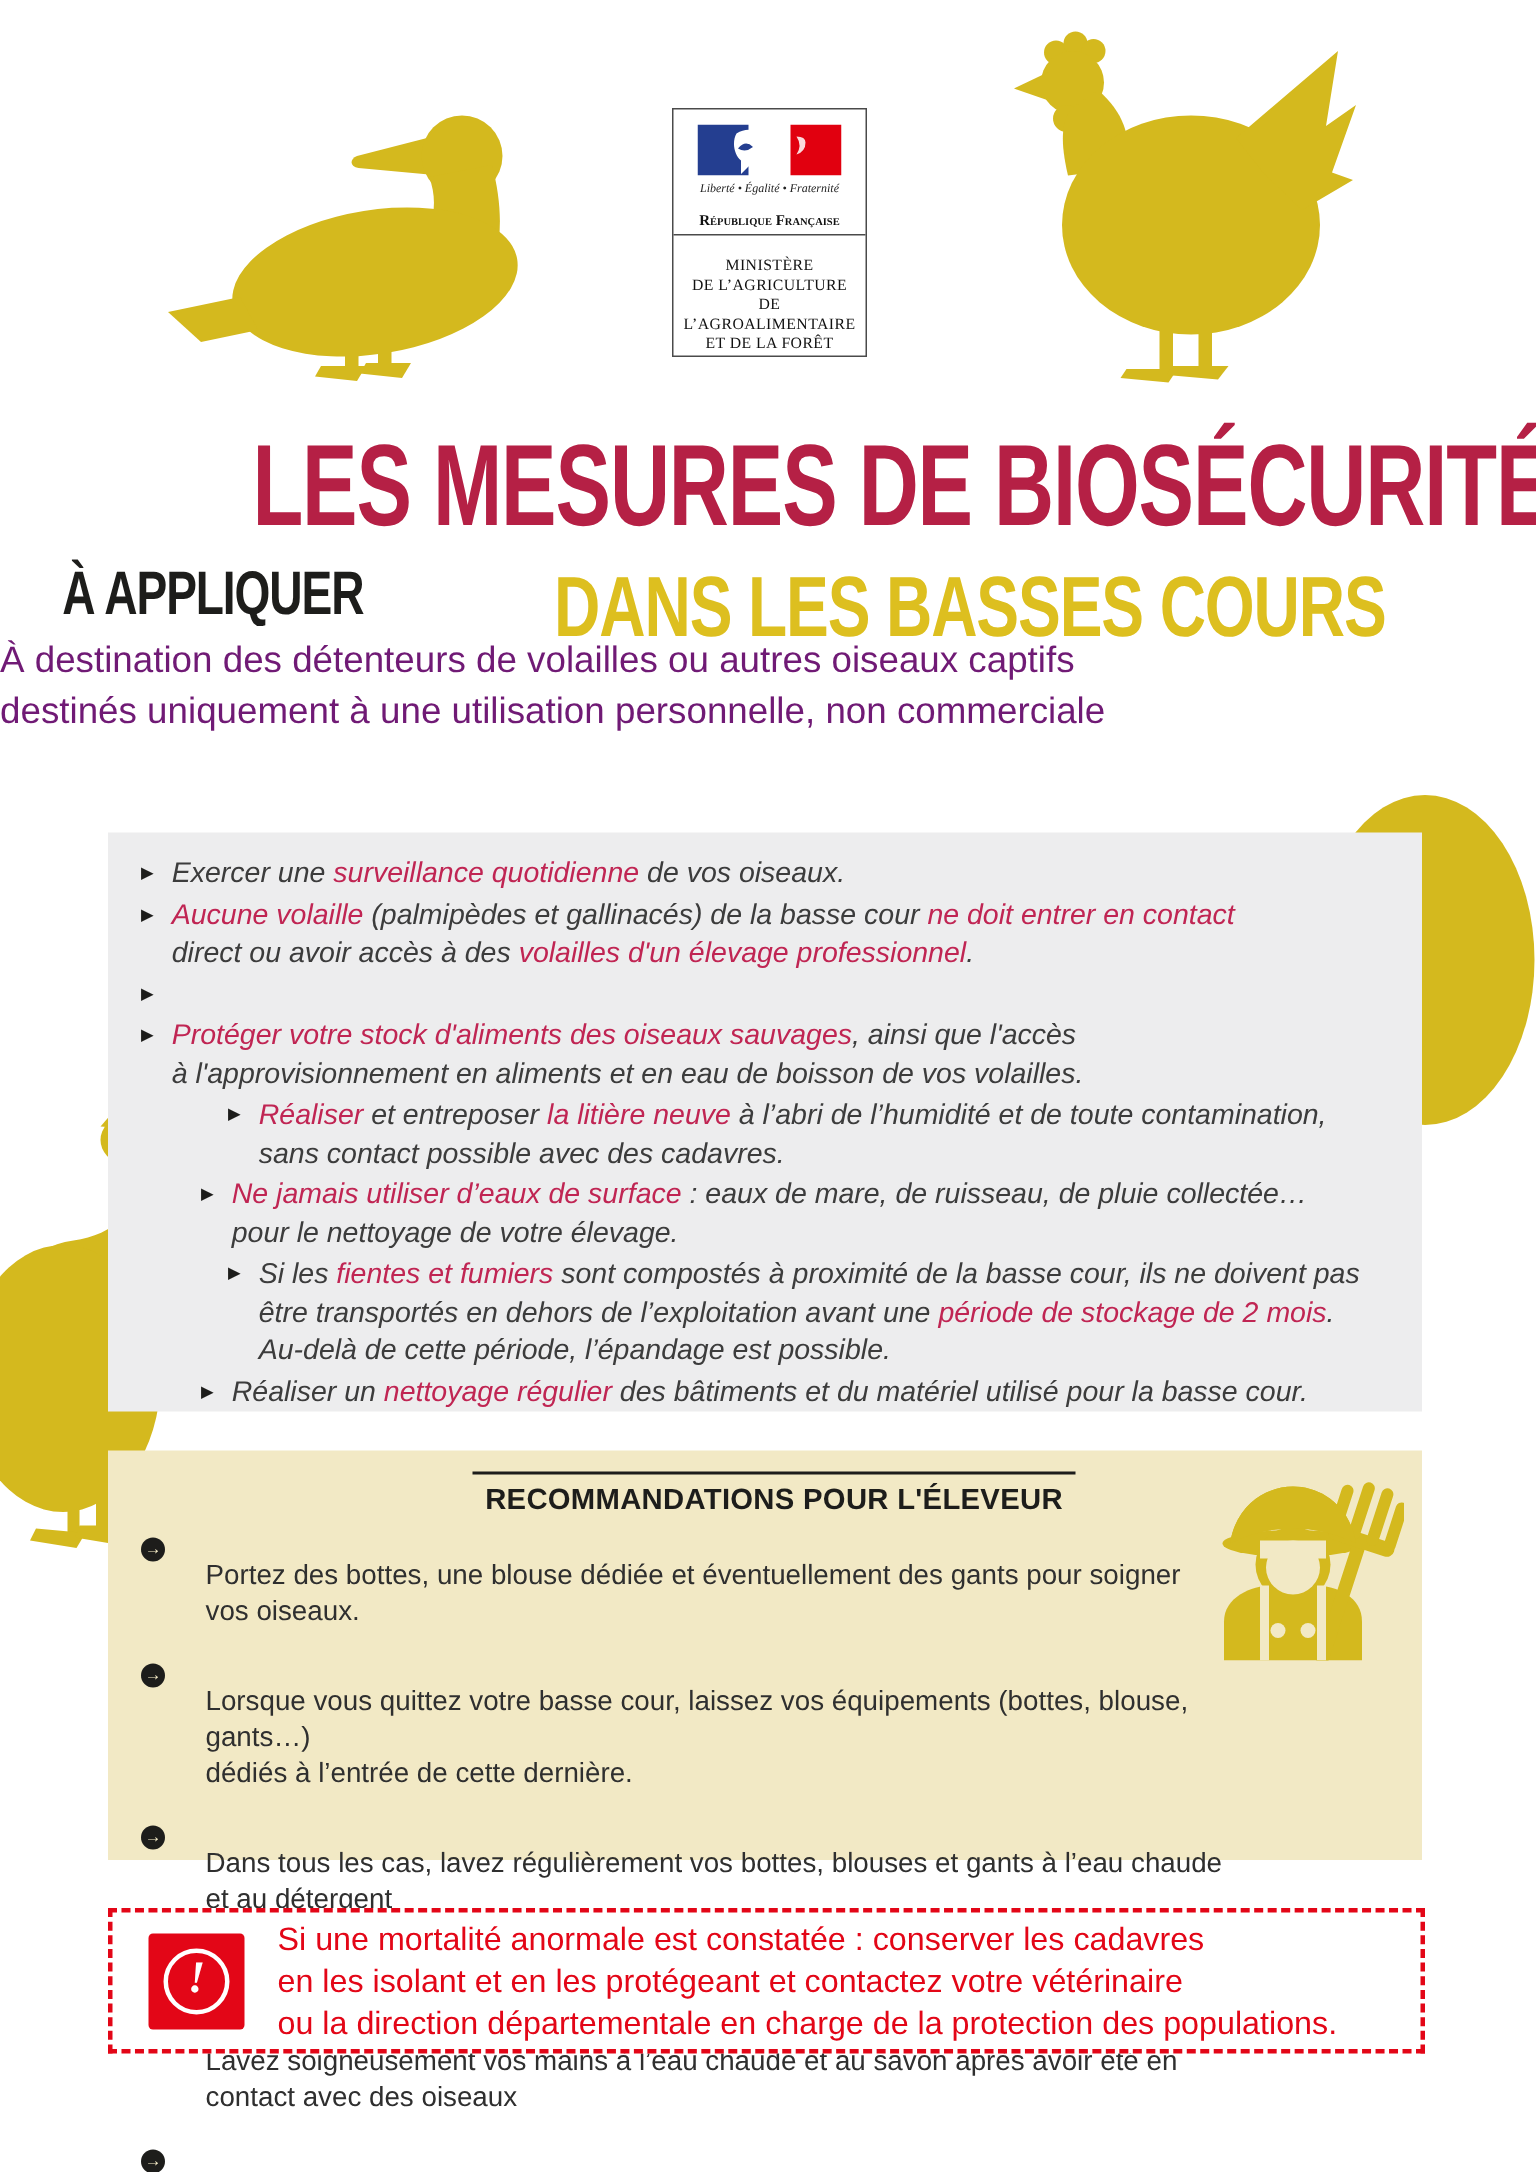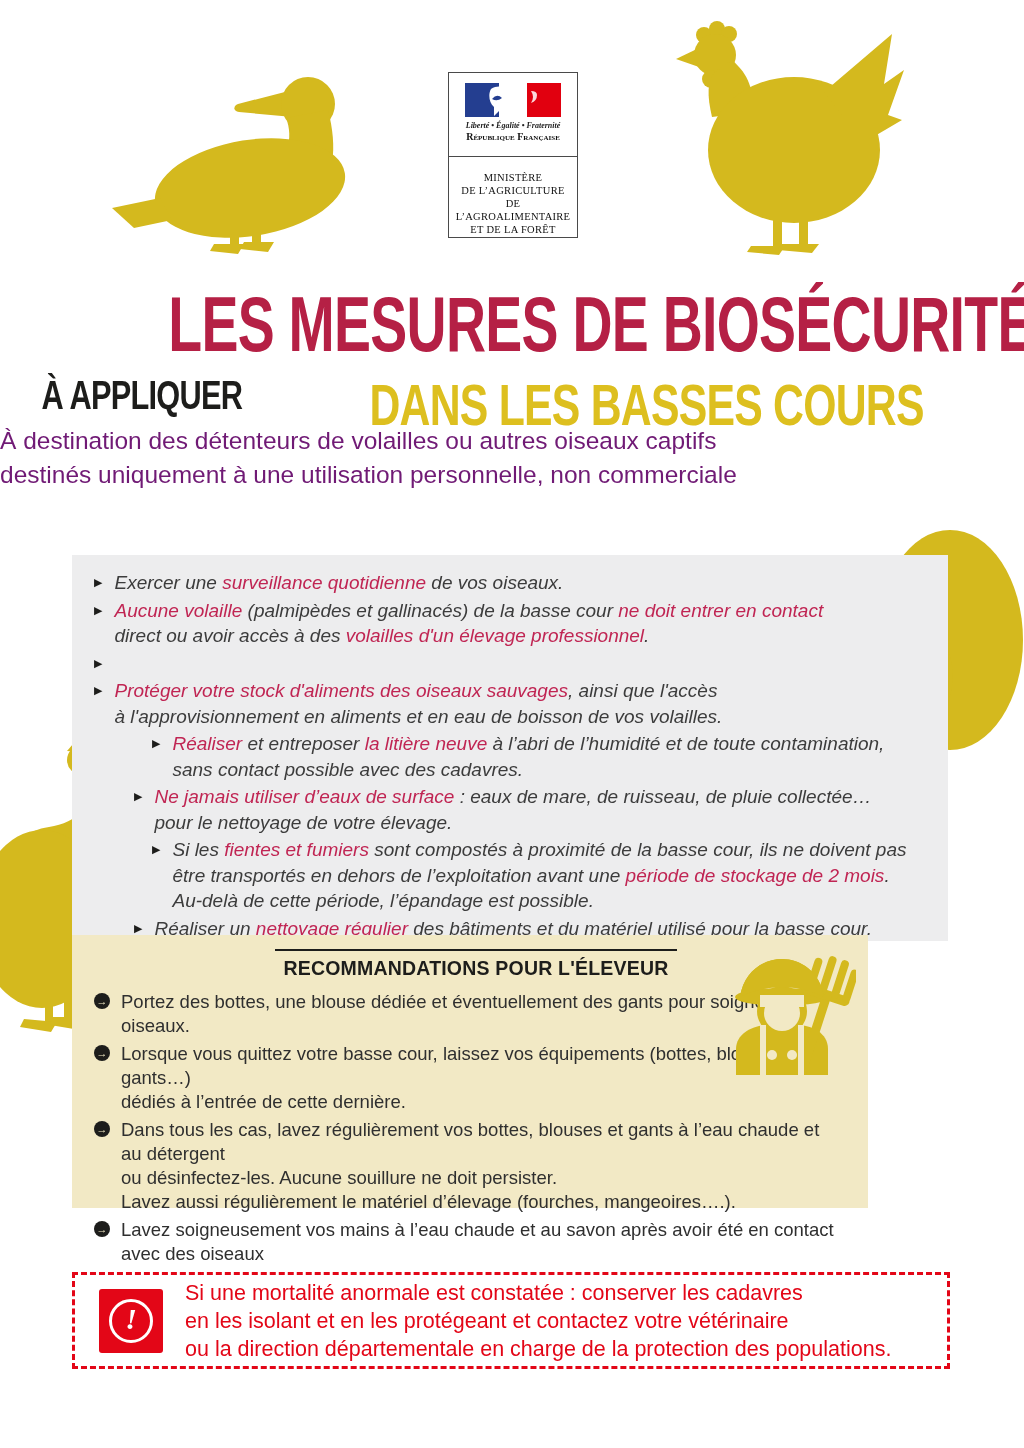--- a/index.html
+++ b/index.html
@@ -13,22 +13,22 @@
   .hen    { left:652px; top:20px;  width:252px; height:236px; }
   .turkey { left:758px; top:524px; width:266px; height:282px; }
   .guinea { left:-4px;  top:733px; width:142px; height:303px; }
 
   
   .logo { position:absolute; left:448px; top:72px; width:130px; height:166px;
           border:1px solid #4a4a4a; background:#fff; box-sizing:border-box;
           font-family:"Liberation Serif", serif; text-align:center; }
   .logo-top { height:84px; border-bottom:1px solid #4a4a4a; box-sizing:border-box; padding-top:10px; }
   .logo-flag { display:block; margin:0 auto 4px auto; }
-  .logo-motto { font-size:8px; font-style:italic; color:#222; letter-spacing:0;font-weight:bold; }
-  .logo-republic { font-size:10px; font-variant:small-caps; font-weight:bold; color:#111; margin-top:1px;text-align:center; }
+  .logo-motto { font-size:8px; font-style:italic; color:#222; letter-spacing:0; }
+  .logo-republic { font-size:10px; font-variant:small-caps; font-weight:bold; color:#111; margin-top:12px;text-align:center; }
   .logo-bottom { padding-top:14px; }
   .logo-min-line { font-size:10.5px; line-height:13px; color:#111; letter-spacing:.3px; }
 
   
   .t-wrap { position:absolute; left:0; top:286px; width:1024px; text-align:center; }
   .cond { display:inline-block; transform:scaleX(.72); transform-origin:center; white-space:nowrap;
           font-weight:bold; letter-spacing:-1px; }
   .title1 { font-size:77px; line-height:77px; color:#b52045; }
   .title2-row { position:absolute; left:0; top:372px; width:1024px; text-align:center; }
   .title2-row .inner { display:inline-flex; align-items:flex-start; gap:2px; }
@@ -41,30 +41,30 @@
   .measures-box { position:absolute; left:72px; top:555px; width:876px; height:386px;
                   background:#ededee; box-sizing:border-box; padding:15px 10px 0 22px; }
   .m-item { display:flex; gap:12px; margin-bottom:2px; }
   .m-item.ind1 { margin-left:40px; }
   .m-item.ind2 { margin-left:58px; }
   .m-item .tri { flex:0 0 auto; font-size:11px; line-height:25.5px; color:#1d1d1b; }
   .m-item p { margin:0; font-size:19px; line-height:25.5px; color:#3c3c3c; white-space:pre-line;font-style:italic; }
   .m-item .red { color:#c02553; }
 
   
-  .reco-box { position:absolute; left:72px; top:935px; width:796px; height:273px;
+  .reco-box { position:absolute; left:72px; top:967px; width:876px; height:273px;
               background:#f2e9c5; box-sizing:border-box; padding:14px 10px 0 22px; }
   .reco-head-wrap { text-align:center; margin-bottom:10px; }
   .reco-head { display:inline-block; border-top:2px solid #1d1d1b; padding:6px 8px 0 8px;
                font-size:19.5px; font-weight:bold; color:#1d1d1b; letter-spacing:.2px; }
   .r-item { display:flex; gap:11px; margin-bottom:4px; max-width:740px; }
   .r-item .dot { flex:0 0 auto; width:16px; height:16px; margin-top:3px; border-radius:50%;
                  background:#1d1d1b; color:#f2e9c5; font-size:11px; font-weight:bold;
                  display:flex; align-items:center; justify-content:center; }
-  .r-item p { margin:0; font-size:18.5px; line-height:24px; color:#2f2f2f; white-space:pre-line; }
+  .r-item p { margin:16px; font-size:18.5px; line-height:24px; color:#2f2f2f; white-space:pre-line; }
   .farmer { position:absolute; right:12px; top:20px; }
 
   
   .alert-box { position:absolute; left:72px; top:1272px; width:878px; height:97px;
                box-sizing:border-box; border:3px dashed #e30617; background:#fff;
                display:flex; align-items:center; padding-left:24px; gap:22px; }
   .alert-icon { flex:0 0 auto; width:64px; height:64px; background:#e30617; border-radius:3px;
                 display:flex; align-items:center; justify-content:center; }
   .alert-ring { width:44px; height:44px; border:3px solid #fff; border-radius:50%; box-sizing:border-box;
                 display:flex; align-items:center; justify-content:center;

